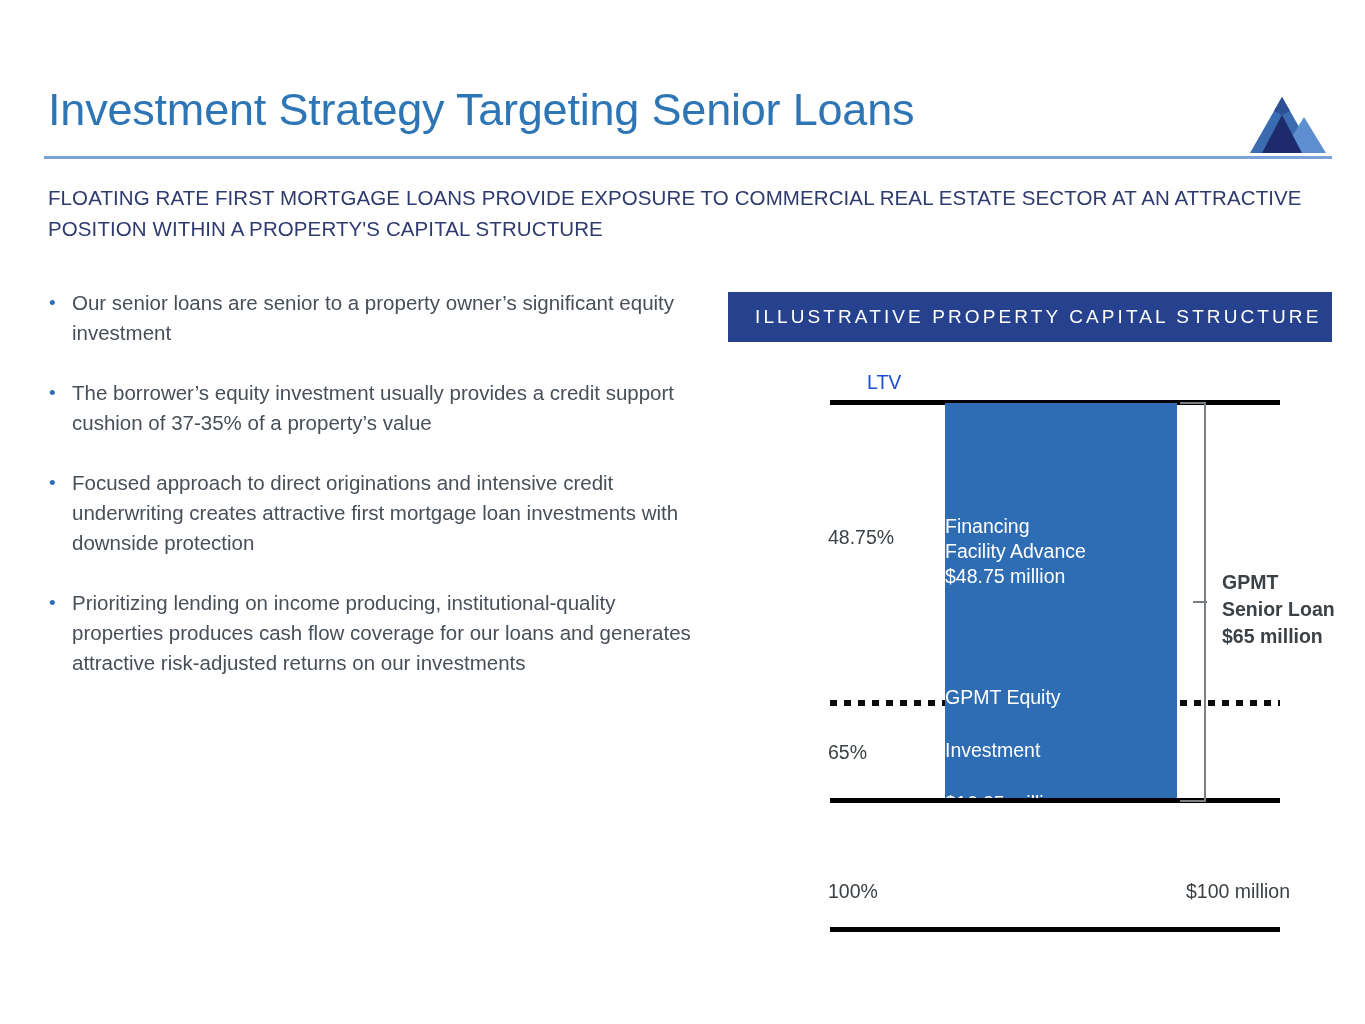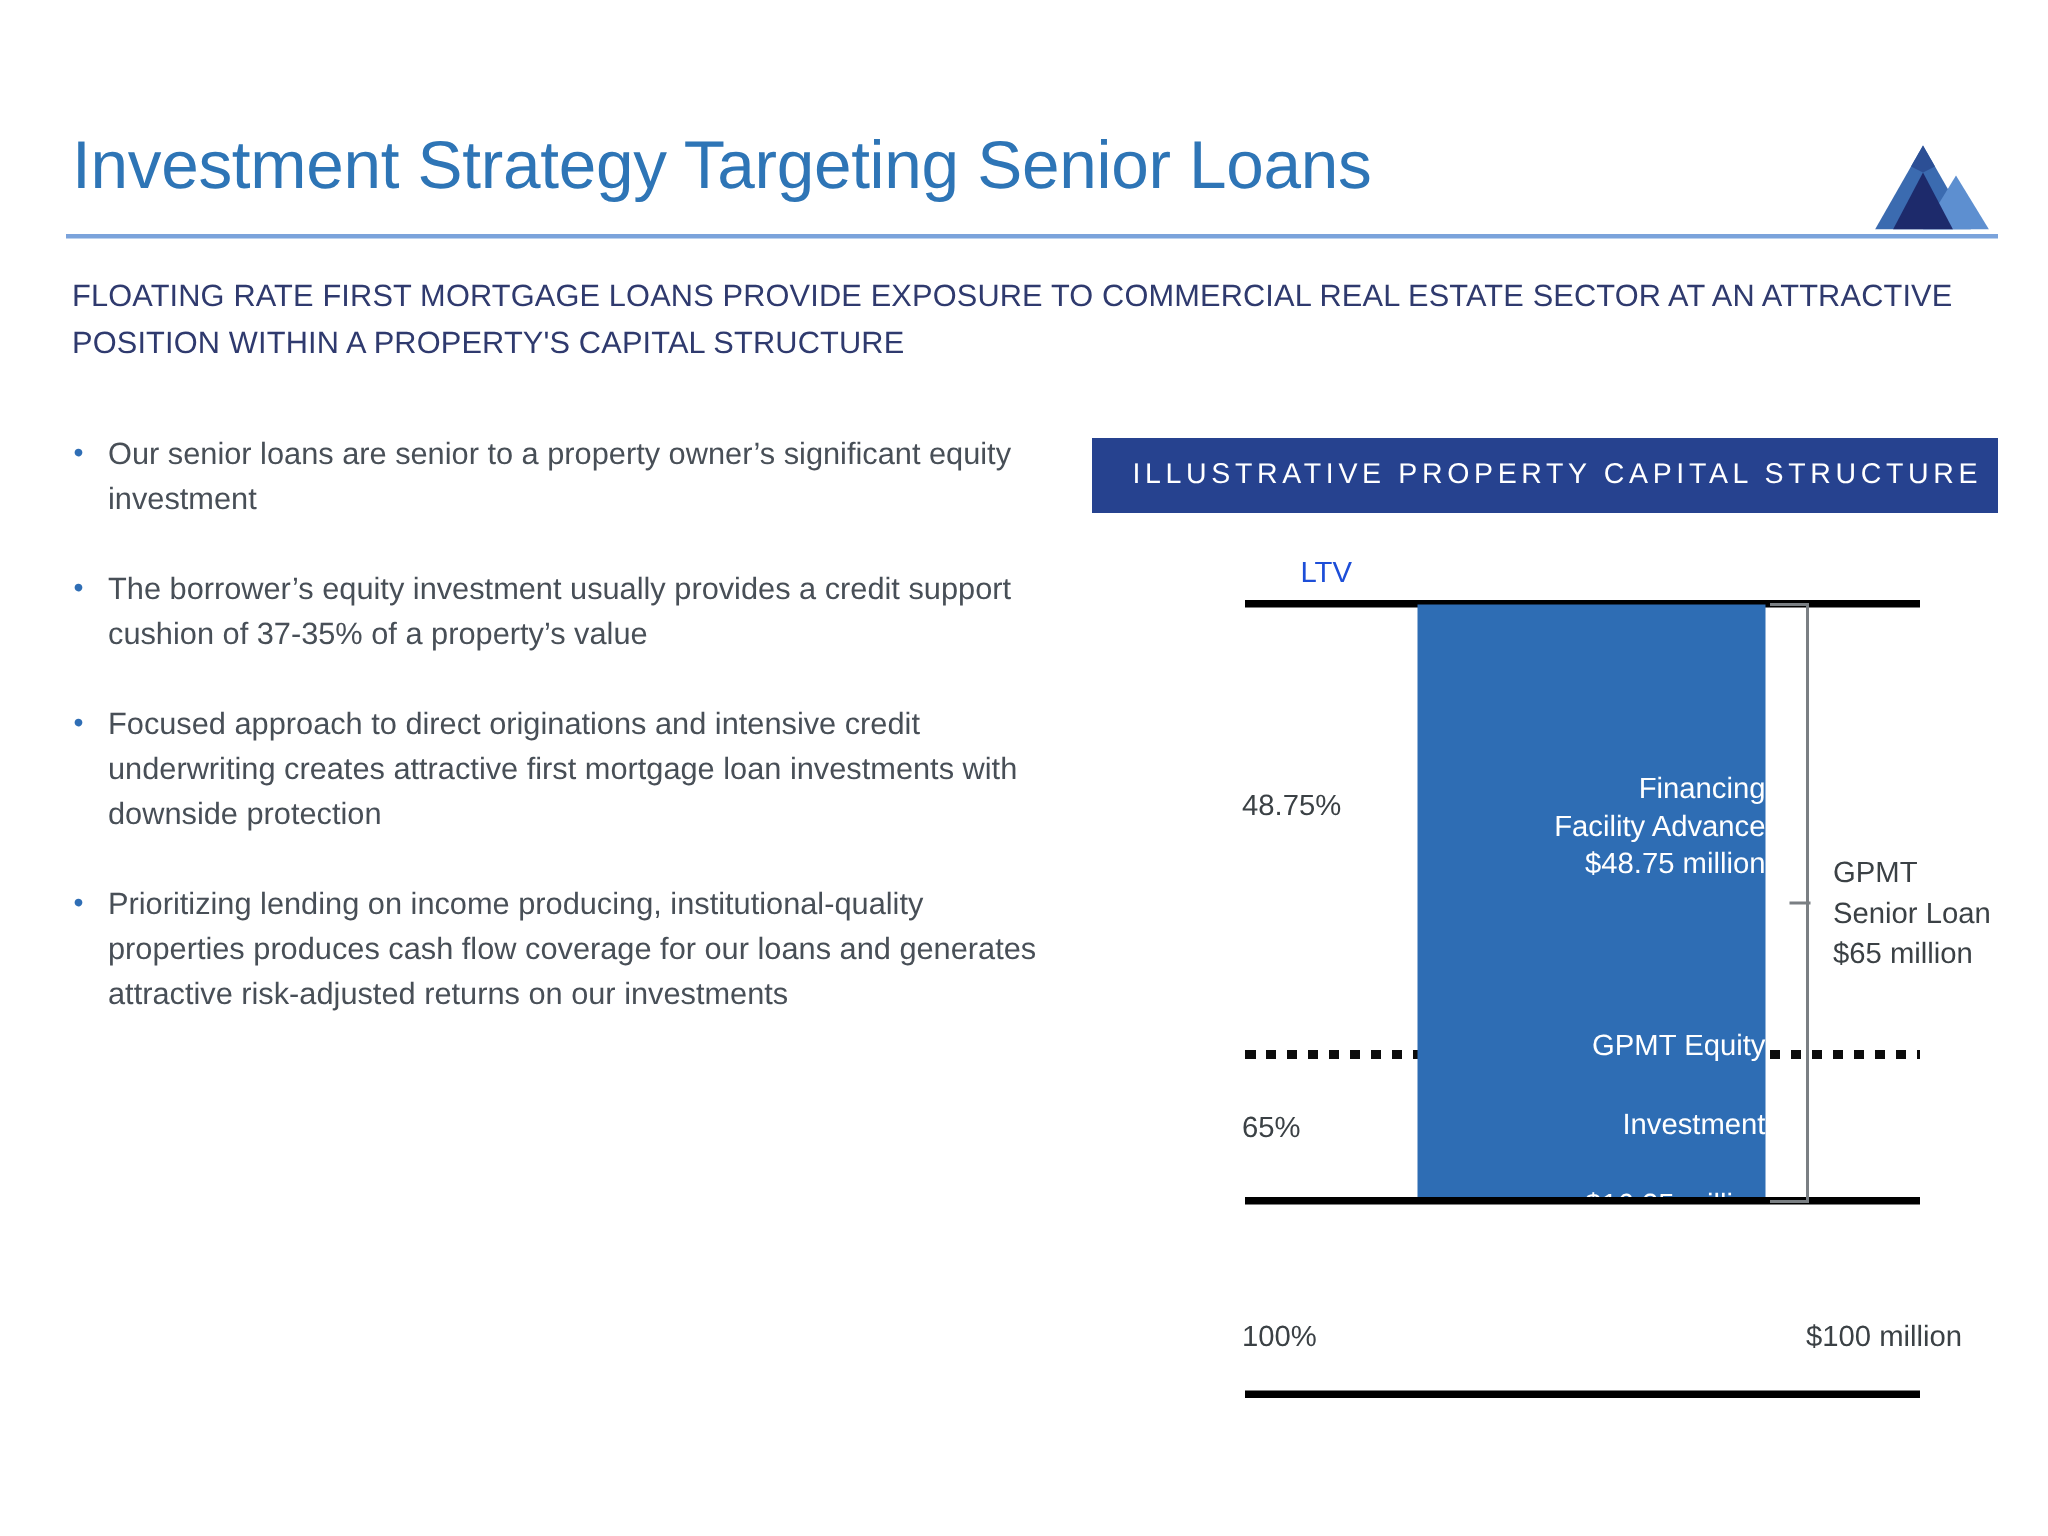--- a/index.html
+++ b/index.html
@@ -134,21 +134,21 @@
     position: absolute;
     left: 217px;
     width: 232px;
     color: #ffffff;
     font-size: 19.5px;
     line-height: 25px;
     text-align: center;
     display: flex;
     flex-direction: column;
     justify-content: center;
-    align-items: flex-end;
+    align-items: flex-start;
   }
   .bar-financing { top: 43px;  height: 297px; background: #2e6db4; }
   .bar-gpmt-eq   { top: 340px; height: 100px; background: #2e6db4; gap: 28px; }
   .bar-borrower  { top: 443px; height: 127px; background: #4f585c; }
 
   .pct {
     position: absolute;
     font-size: 19.5px;
     color: #3b4145;
     text-align: left;
@@ -180,25 +180,26 @@
     background: #7a7f83;
   }
   .bracket-label {
     position: absolute;
     left: 494px;
     top: 209px;
     font-size: 19.5px;
     line-height: 27px;
     color: #3b4145;
     white-space: nowrap;
+    font-weight: bold;
   }
 
   .total-label {
     position: absolute;
-    left: 476px;
+    left: 458px;
     top: 520px;
     font-size: 19.5px;
     color: #3b4145;
     white-space: nowrap;
   }
 
   
   .page-number {
     position: absolute;
     left: 1368px;

